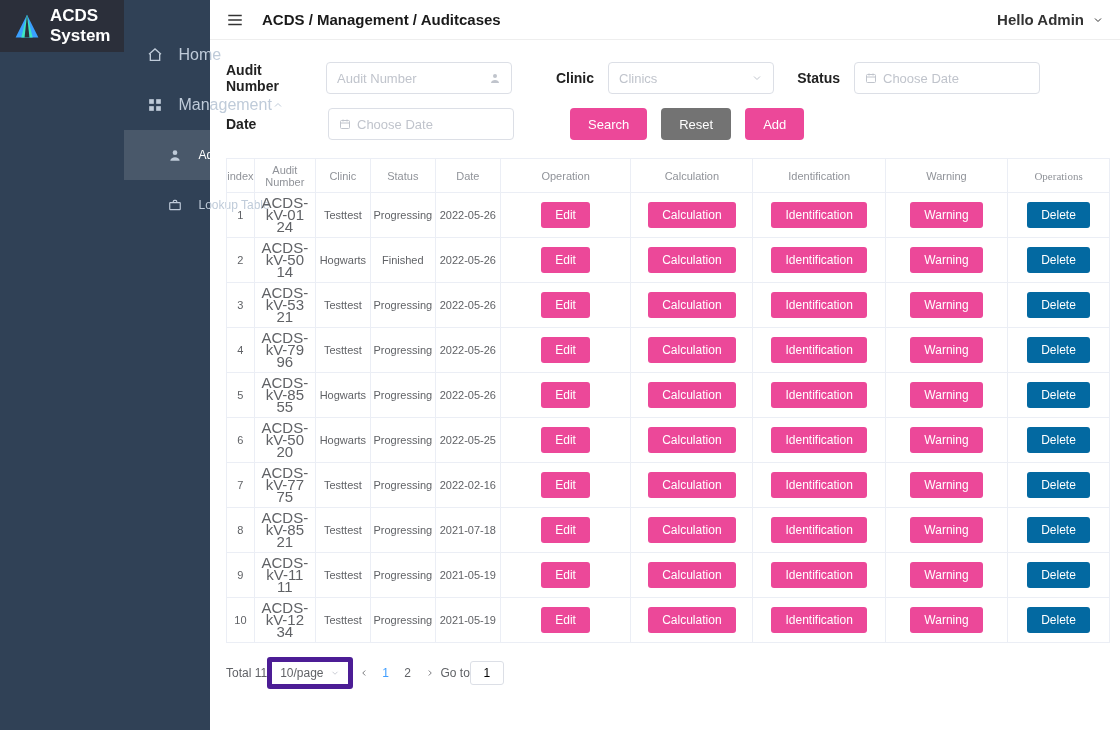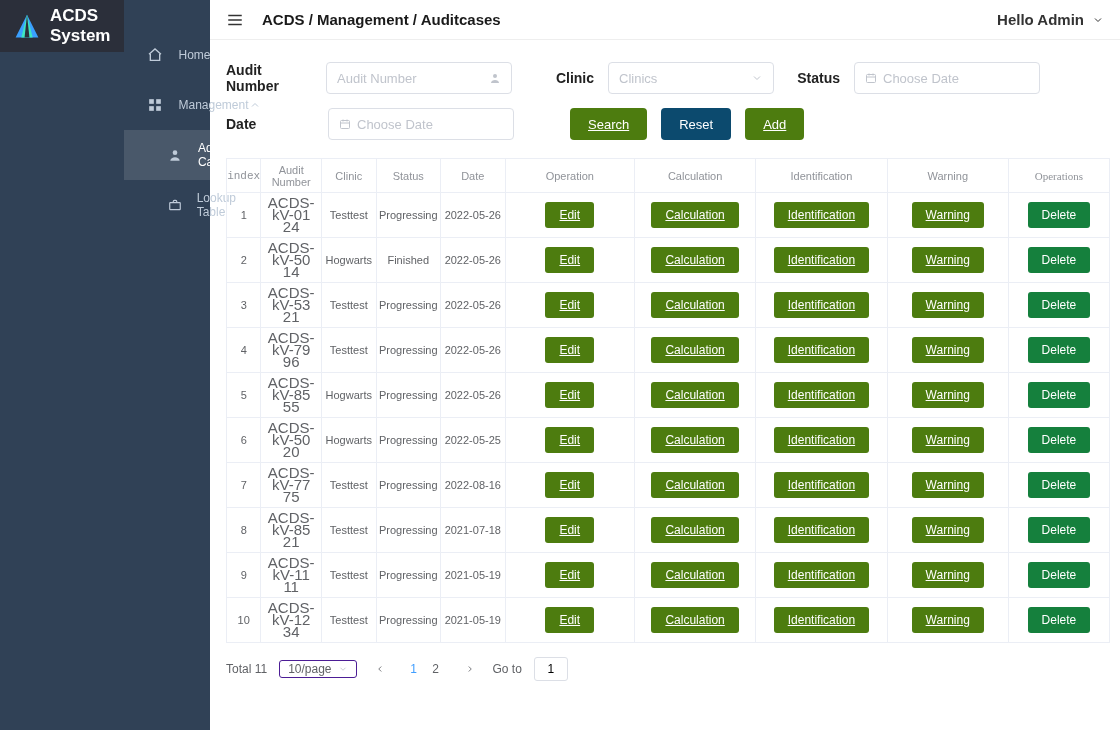--- a/index.html
+++ b/index.html
@@ -3,21 +3,21 @@
   <meta charset="utf-8">
   <style>
     * { box-sizing: border-box; margin: 0; padding: 0; }
     body { font-family: -apple-system, BlinkMacSystemFont, "Segoe UI", Arial, sans-serif; background: #fff; color: #333; width: 1120px; height: 730px; overflow: hidden; }
     .app { display: flex; height: 730px; }
     .sidebar { width: 210px; background: #304156; color: #bfcbd9; display: flex; }
     .brand { display: flex; align-items: center; background: #2b2f3a; height: 52px; padding: 0 14px; color: #fff; font-size: 17px; font-weight: 600; }
     .brand .logo { width: 26px; height: 26px; margin-right: 10px; position: relative; }
     .brand .logo svg { width: 26px; height: 26px; }
     .nav { padding-top: 30px; }
-    .nav-item { display: flex; align-items: center; height: 50px; padding: 0 22px; color: #bfcbd9; font-size: 12px; cursor: pointer; }
+    .nav-item { display: flex; align-items: center; height: 50px; padding: 0 22px; color: #bfcbd9; font-size: 16px; cursor: pointer; }
     .nav-item .nicon { width: 18px; height: 18px; margin-right: 14px; display: inline-flex; align-items: center; justify-content: center; }
     .nav-item .caret { margin-left: auto; }
     .nav-sub { }
     .nav-sub .nav-item { padding-left: 42px; font-size: 12px; align-items: center; }
     .nav-sub .nav-item.active { background: rgba(255,255,255,0.12); color: #fff; }
     .main { flex: 1; display: flex; flex-direction: column; min-width: 0; border-radius: 29px; }
     .topbar { height: 40px; border-bottom: 1px solid #eee; display: flex; align-items: center; padding: 0 16px; }
     .hamburger { cursor: pointer; margin-right: 18px; display: inline-flex; }
     .breadcrumb { font-size: 15px; font-weight: 700; color: #1a1a1a; }
     .user { margin-left: auto; font-size: 15px; font-weight: 700; display: flex; align-items: center; cursor: pointer; }
@@ -26,41 +26,41 @@
     .filters { display: grid; grid-template-columns: 88px 186px 72px 166px 56px 186px; column-gap: 12px; row-gap: 20px; align-items: center; margin-bottom: 14px; }
     .filters .lbl { font-size: 14px; font-weight: 600; color: #222; text-align: left; }
     .filters .lbl.right { text-align: right; padding-right: 2px; }
     .el-input { height: 32px; border: 1px solid #dcdfe6; border-radius: 4px; display: flex; align-items: center; padding: 0 10px; color: #c0c4cc; font-size: 13px; position: relative; }
     .el-input input { border: none; outline: none; width: 100%; font-size: 13px; color: #606266; background: transparent; }
     .el-input input::placeholder { color: #c0c4cc; }
     .el-input .suffix-ic { margin-left: 6px; color: #c0c4cc; display: inline-flex; }
     .row2 { display: flex; align-items: center; gap: 14px; margin-bottom: 18px; }
     .row2 .lbl { font-size: 14px; font-weight: 600; color: #222; width: 88px; }
     .btn { height: 32px; padding: 0 18px; border: none; border-radius: 4px; font-size: 13px; color: #fff; cursor: pointer; }
-    .btn-primary { background: #4d7c0f; text-decoration: underline; }
-    .btn-warning { background: #0c4a6e; }
-    .btn-danger  { background: #15803d; }
+    .btn-primary { background: #ec4899; }
+    .btn-warning { background: #737373; }
+    .btn-danger  { background: #0369a1; }
     .btn-sm { height: 26px; padding: 0 14px; font-size: 12px; border-radius: 3px; }
     table { width: 100%; border-collapse: collapse; }
     th, td { border: 1px solid #ebeef5; text-align: center; font-size: 11px; color: #606266; }
     th { font-size: 11px; color: #909399; font-weight: 500; height: 34px; }
     td { height: 37px; padding: 4px 2px; }
-    .col-index { width: 14px; font-family: Liberation Mono, monospace; }
+    .col-index { width: 14px; }
     .col-an { width: 60px; }
     .col-clinic { width: 54px; }
     .col-status { width: 58px; }
     .col-date { width: 64px; }
     .col-op { width: 128px; }
     .col-calc { width: 120px; }
     .col-ident { width: 130px; }
     .col-warn { width: 120px; }
     .col-ops { width: 100px; font-family: Liberation Serif, serif; }
     .an-cell { font-size: 15px; line-height: 12px; }
-    .pager { display: flex; align-items: center; gap: 12px; margin-top: 14px; font-size: 12px; color: #606266; }
-    .pager .sel { height: 18px; border: 1px solid #4c1d95; border-radius: 3px; display: inline-flex; align-items: center; padding: 0 8px; cursor: pointer; }
+    .pager { display: flex; align-items: center; margin-top: 14px; font-size: 12px; color: #606266; }
+    .pager .sel { height: 32px; border: 5px solid #4c1d95; border-radius: 3px; display: inline-flex; align-items: center; padding: 0 8px; cursor: pointer; }
     .pager .parrow { width: 22px; height: 22px; display: inline-flex; align-items: center; justify-content: center; cursor: pointer; color: #606266; }
     .pager .pnum { width: 22px; height: 22px; display: inline-flex; align-items: center; justify-content: center; cursor: pointer; }
     .pager .pnum.active { color: #409eff; }
     .pager .goto-input { width: 34px; height: 24px; border: 1px solid #dcdfe6; border-radius: 3px; text-align: center; font-size: 12px; }
     svg { display: block; }
   </style>
 </head>
 <body>
 
 <div class="app">
@@ -286,21 +286,21 @@
               <td><button class="btn btn-primary btn-sm">Calculation</button></td>
               <td><button class="btn btn-primary btn-sm">Identification</button></td>
               <td><button class="btn btn-primary btn-sm">Warning</button></td>
               <td><button class="btn btn-danger btn-sm">Delete</button></td>
             </tr>
             <tr>
               <td>7</td>
               <td class="an-cell">ACDS-kV-77<br>75</td>
               <td>Testtest</td>
               <td>Progressing</td>
-              <td>2022-08-16</td>
+              <td>2022-02-16</td>
               <td><button class="btn btn-primary btn-sm">Edit</button></td>
               <td><button class="btn btn-primary btn-sm">Calculation</button></td>
               <td><button class="btn btn-primary btn-sm">Identification</button></td>
               <td><button class="btn btn-primary btn-sm">Warning</button></td>
               <td><button class="btn btn-danger btn-sm">Delete</button></td>
             </tr>
             <tr>
               <td>8</td>
               <td class="an-cell">ACDS-kV-85<br>21</td>
               <td>Testtest</td>

